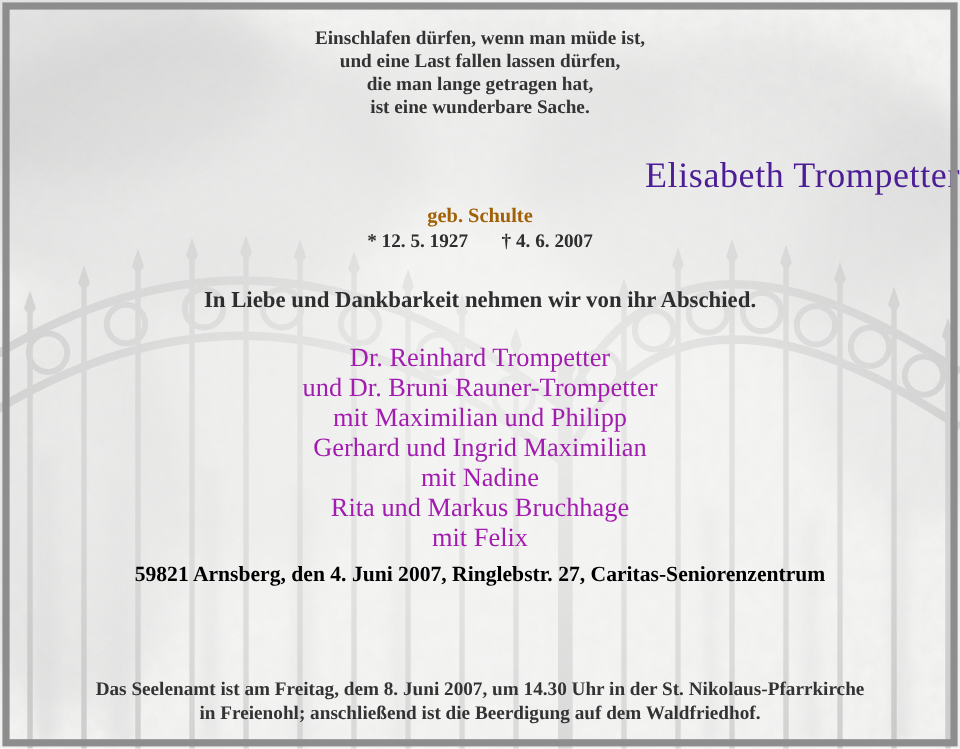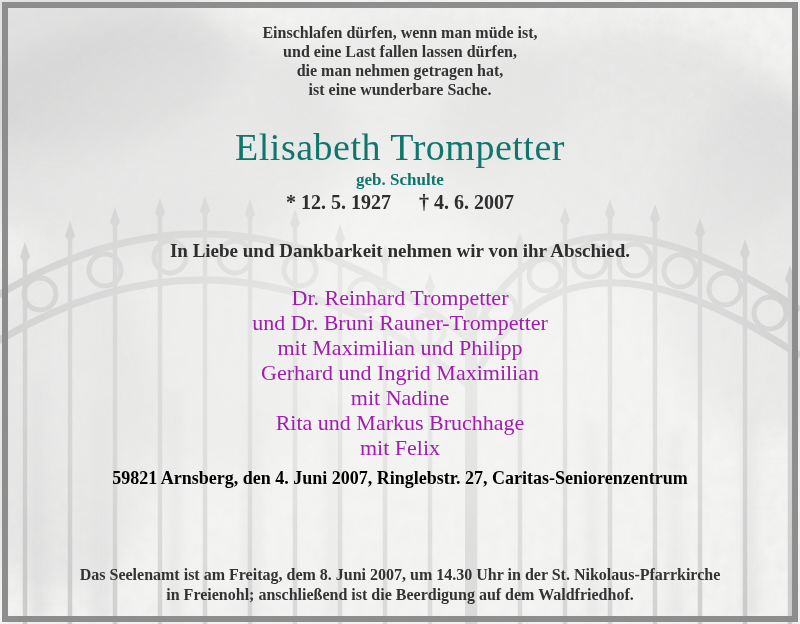--- a/index.html
+++ b/index.html
@@ -12,23 +12,23 @@
   }
   .art{position:absolute;left:0;top:0;width:800px;height:624px;display:block;}
   .frame{
     position:absolute;left:2px;top:2px;right:2px;bottom:2px;
     border:6px solid #8d8d8d;
     pointer-events:none;z-index:30;
   }
   .text-layer{position:absolute;left:0;top:0;width:800px;height:624px;z-index:20;color:#2b2b2b;}
   .centered{position:absolute;left:0;right:0;text-align:center;}
   .poem{top:23px;font-size:16px;font-weight:bold;line-height:19px;color:#333;}
-  .deceased{top:126px;font-size:38px;line-height:42px;letter-spacing:0.5px;color:#0f766e;}
-  .maiden{top:170px;font-size:17px;font-weight:bold;line-height:20px;color:#0f766e;}
-  .dates{top:190px;font-size:20px;font-weight:bold;line-height:24px;color:#2e2e2e;}
+  .deceased{top:126px;font-size:30px;line-height:42px;letter-spacing:0.5px;color:#4c1d95;text-align:right;}
+  .maiden{top:170px;font-size:17px;font-weight:bold;line-height:20px;color:#a16207;}
+  .dates{top:190px;font-size:16px;font-weight:bold;line-height:24px;color:#2e2e2e;}
   .dates .birth{margin-right:14px;}
   .dates .death{margin-left:14px;}
   .farewell{top:240px;font-size:19px;font-weight:bold;line-height:22px;color:#2e2e2e;}
   .mourners{top:285px;font-size:22px;line-height:25px;color:#a21caf;}
   .placedate{top:468px;font-size:18px;font-weight:bold;line-height:21px;color:#000000;}
   .trauer{top:527px;font-size:18px;font-weight:bold;line-height:21px;color:#333;}
   .service{top:565px;font-size:16px;font-weight:bold;line-height:20px;color:#333;}
 </style>
 </head>
 <body>
@@ -148,21 +148,21 @@
     </g>
 
     <rect width="800" height="624" fill="url(#soften)"></rect>
   </svg>
 
   <div class="text-layer">
 
     <div class="centered poem">
       <div>Einschlafen dürfen, wenn man müde ist,</div>
       <div>und eine Last fallen lassen dürfen,</div>
-      <div>die man nehmen getragen hat,</div>
+      <div>die man lange getragen hat,</div>
       <div>ist eine wunderbare Sache.</div>
     </div>
 
     <div class="centered deceased">Elisabeth Trompetter</div>
     <div class="centered maiden">geb. Schulte</div>
 
     <div class="centered dates">
       <span class="birth">* 12. 5. 1927</span><span class="death">† 4. 6. 2007</span>
     </div>
 

